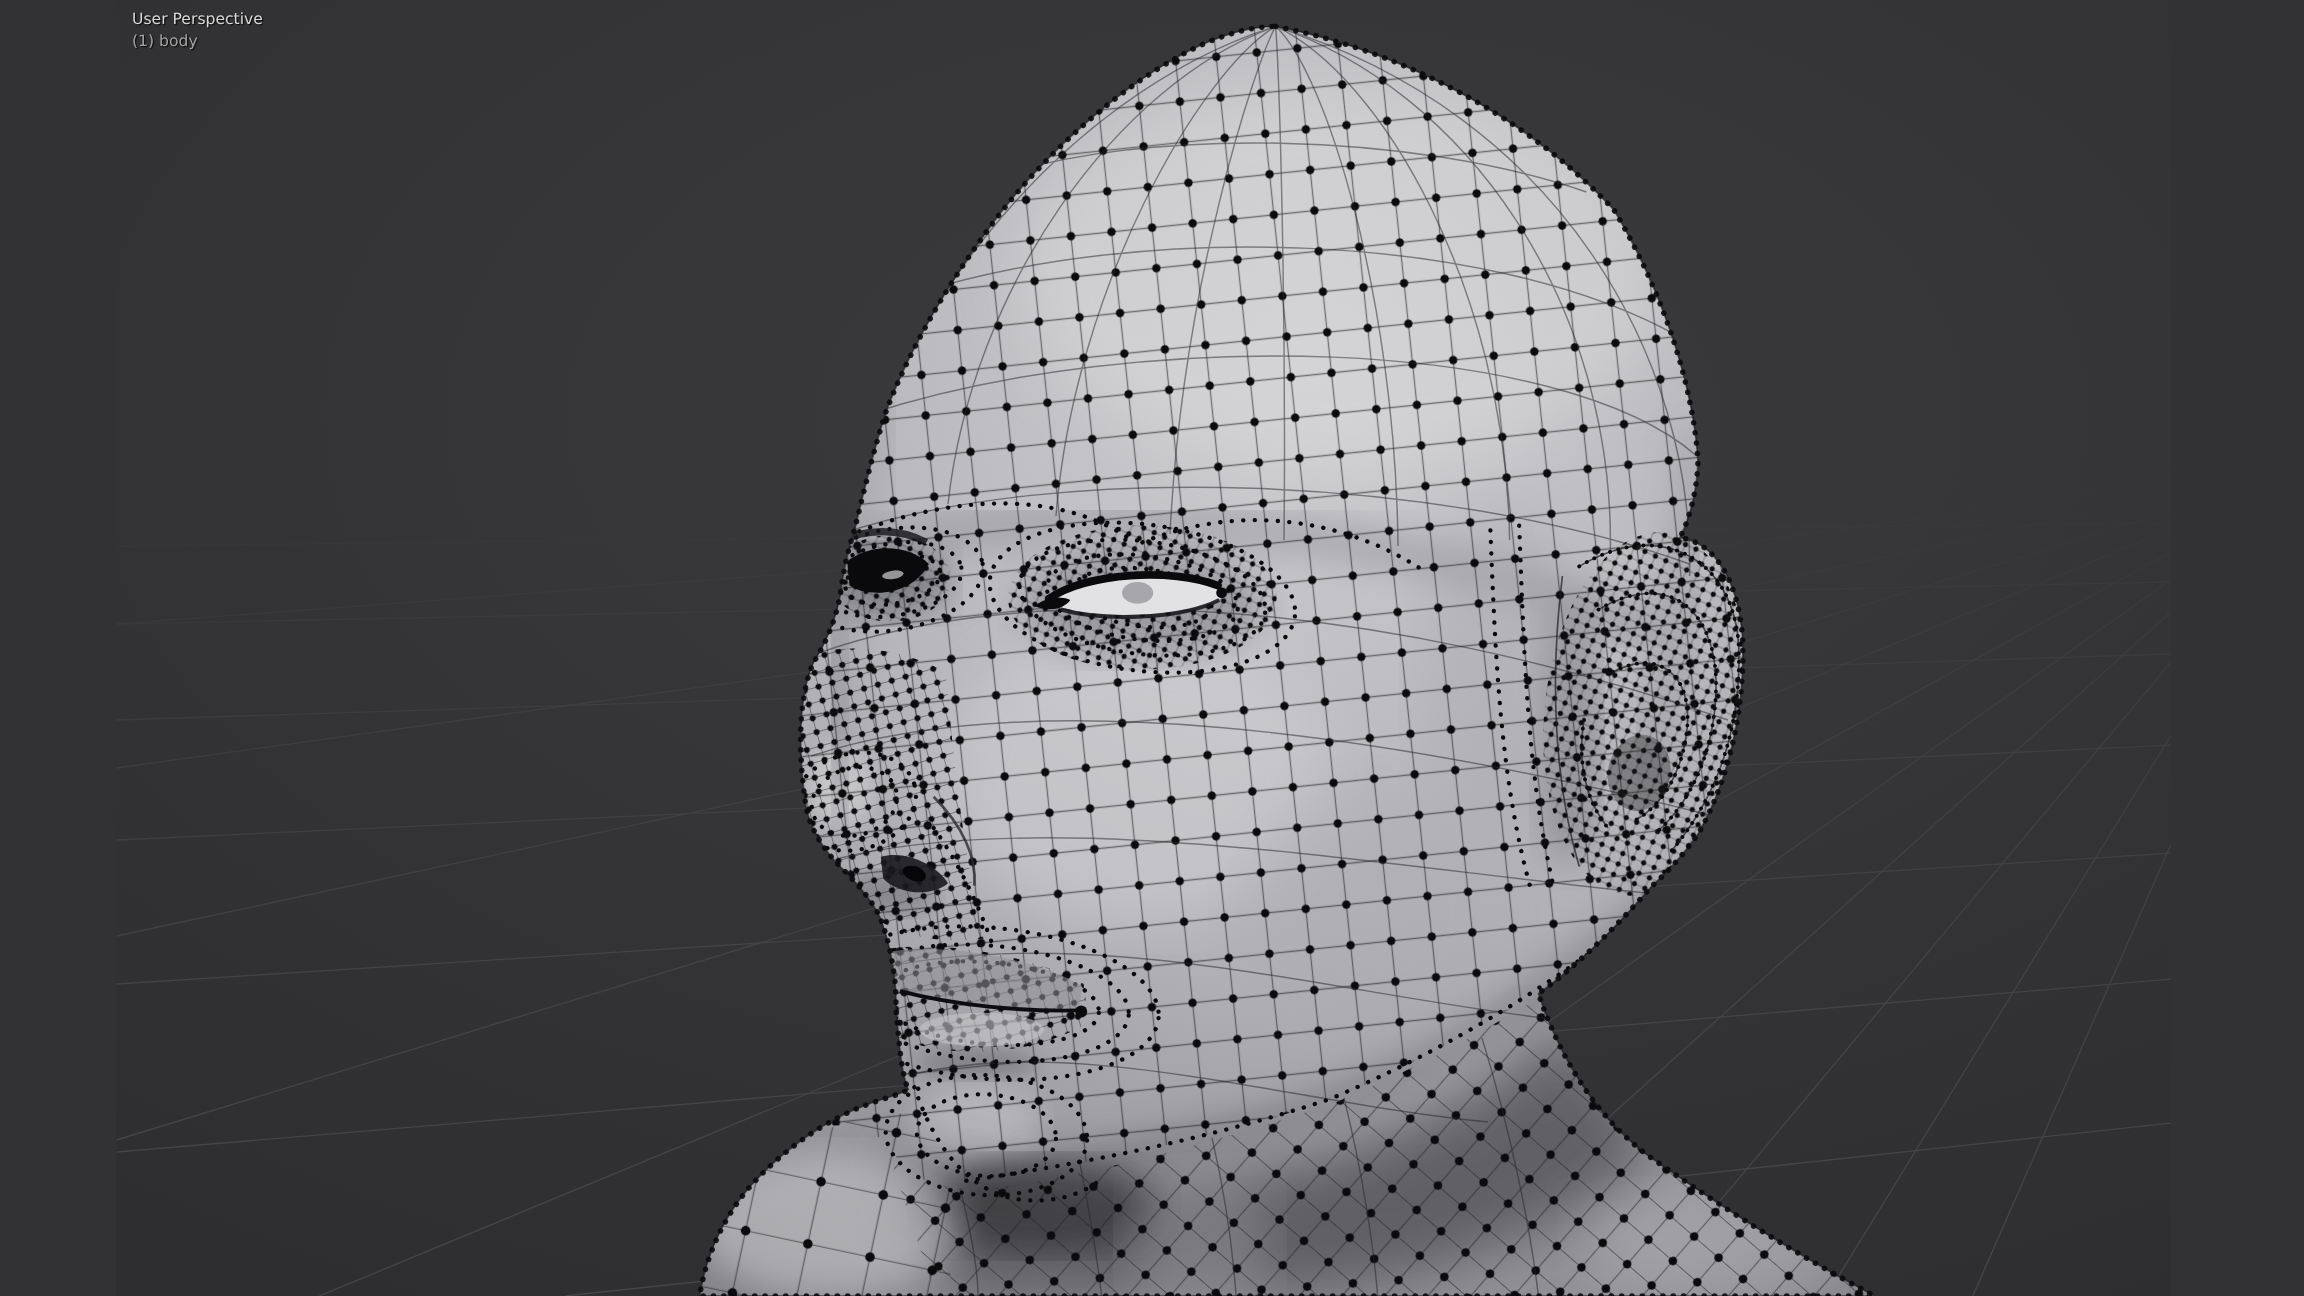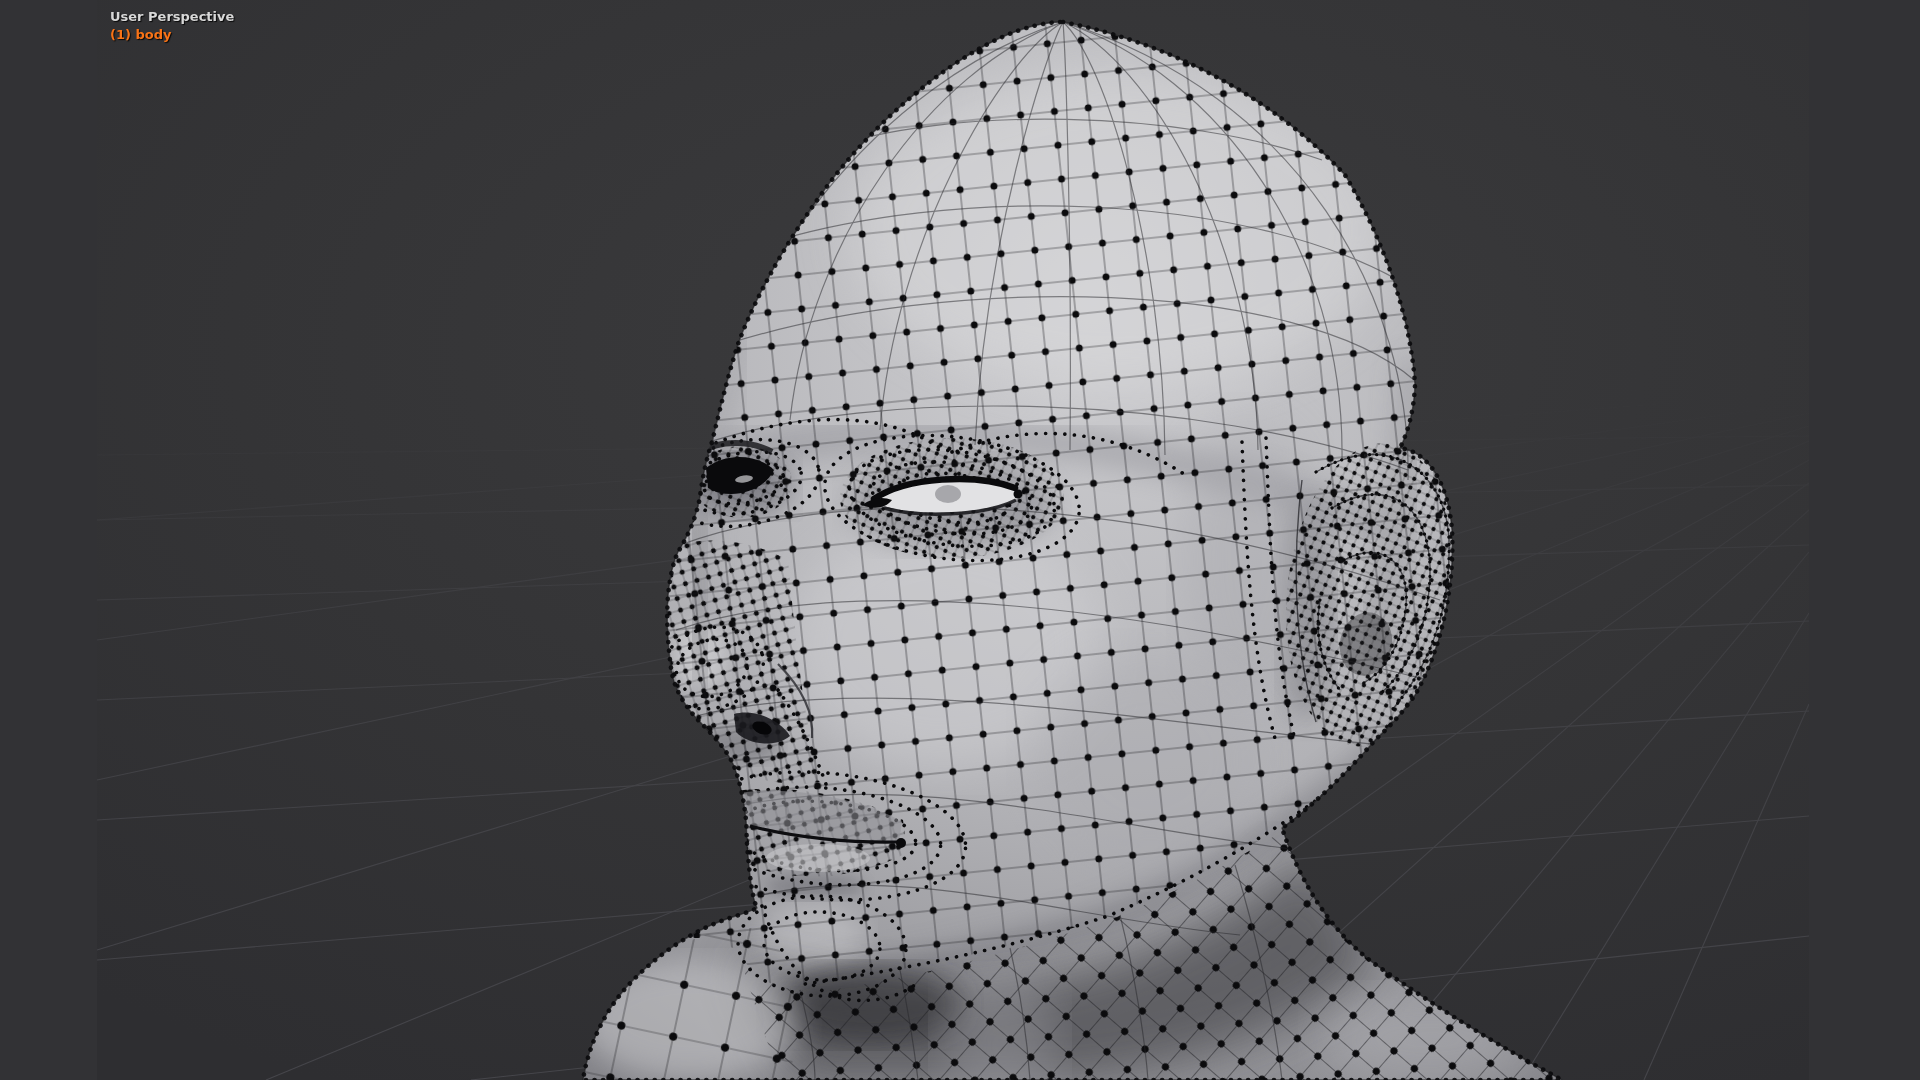--- a/index.html
+++ b/index.html
@@ -1,22 +1,22 @@
 <!DOCTYPE html>
 <html><head>
 <meta charset="utf-8">
 <style>
   html,body{margin:0;padding:0;background:#1a1a1a;}
   .screen{position:relative;width:1920px;height:1080px;overflow:hidden;
-          background:#323234;font-family:"DejaVu Sans","Liberation Sans",sans-serif;font-weight:bold;}
+          background:#323234;font-family:"DejaVu Sans","Liberation Sans",sans-serif;}
   .vp-svg{position:absolute;left:0;top:0;width:1920px;height:1080px;display:block;}
   .overlay-text{position:absolute;left:110px;top:8px;color:#d8d8d8;font-size:13px;
                 line-height:17.5px;text-shadow:1px 1px 1px rgba(0,0,0,.85);
                 user-select:none;pointer-events:none;}
-  .overlay-text .l2{color:#f97316;}
+  .overlay-text .l2{color:#a3a3a3;}
 </style>
 </head>
 <body>
 
 <div class="screen">
 
 <svg class="vp-svg" viewBox="0 0 1920 1080" xmlns="http://www.w3.org/2000/svg">
   <defs>
     <radialGradient id="bgGrad" cx="0.55" cy="0.32" r="0.78">
       <stop offset="0" stop-color="#3b3b3d"></stop>

